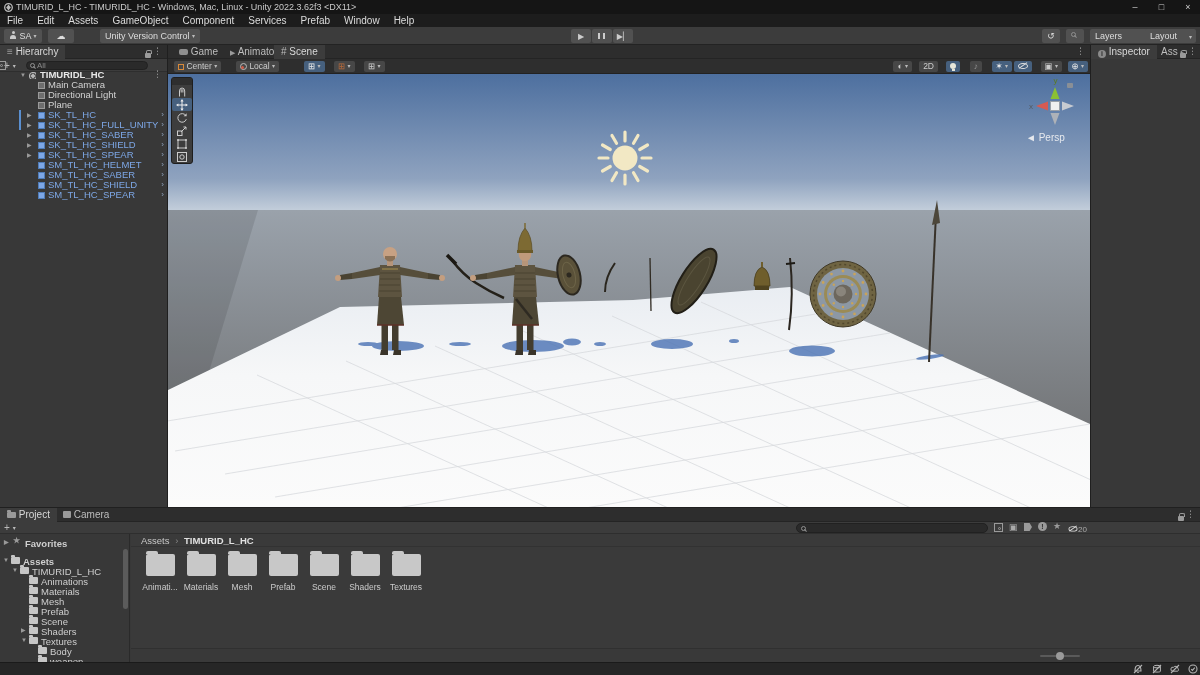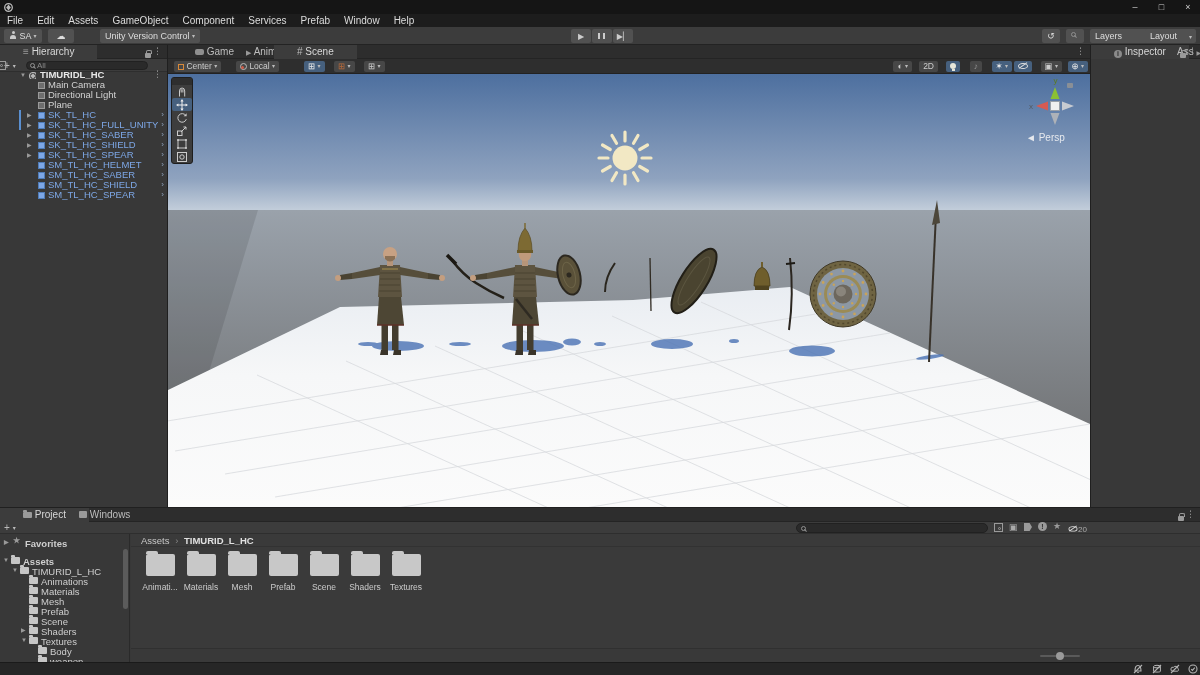--- a/index.html
+++ b/index.html
@@ -9,21 +9,21 @@
 
 .titlebar{left:0;top:0;width:1200px;height:14px;background:#151515;color:#c9c9c9;font-size:9px;line-height:14px;white-space:nowrap}
 .winbtn{width:24px;text-align:center;display:inline-block;color:#cfcfcf;font-size:9px}
 .menubar{left:0;top:14px;width:1200px;height:13px;background:#1d1d1d;line-height:13px;font-size:10px;color:#dcdcdc}
 .menubar span{display:inline-block;padding:0 7px}
 .toolbar{left:0;top:27px;width:1200px;height:18px;background:#3c3c3c;border-bottom:1px solid #232323}
 .tbtn{position:absolute;top:2px;height:14px;background:#515151;border-radius:2px;color:#ddd;font-size:9px;line-height:14px;padding:0 5px;white-space:nowrap}
 .caret{font-size:6px;color:#bbb;vertical-align:1px}
 
 .tabbar{position:absolute;left:0;top:0;width:100%;height:14px;background:#2d2d2d;border-bottom:1px solid #242424}
-.tab{position:absolute;top:0;height:14px;line-height:14px;padding:0 23px;color:#bdbdbd;font-size:10px;white-space:nowrap}
+.tab{position:absolute;top:0;height:14px;line-height:14px;padding:0 7px;color:#bdbdbd;font-size:10px;white-space:nowrap}
 .tab.active{background:#3c3c3c;color:#d8d8d8}
 .kebab{color:#aaa;font-size:9px}
 .lock{position:relative;display:inline-block;width:6px;height:5px;background:#9a9a9a;border-radius:1px}
 .lock::before{content:"";position:absolute;top:-3px;left:1px;width:4px;height:3px;border:1px solid #9a9a9a;border-bottom:none;border-radius:2px 2px 0 0}
 .mag{position:relative;display:inline-block;width:5px;height:5px;border:1px solid #8f8f8f;border-radius:50%}
 .mag::after{content:"";position:absolute;width:3px;height:1px;background:#8f8f8f;transform:rotate(45deg);right:-2px;bottom:-1px}
 .folder{position:relative;display:inline-block;background:#c6c6c6;border-radius:1px}
 .folder::before{content:"";position:absolute;top:-2px;left:0;width:45%;height:2px;background:inherit;border-radius:1px 1px 0 0}
 
 .hier{left:0;top:45px;width:168px;height:462px;background:#383838;border-right:1px solid #1f1f1f}
@@ -122,20 +122,21 @@
         <circle cx="6" cy="6" r="2.2" fill="none" stroke="#ccc"></circle>
       </symbol>
 </defs>
 </svg>
 
 <div class="abs titlebar">
   <svg width="9" height="9" style="position:absolute;left:4px;top:2.5px">
       <circle cx="4.5" cy="4.5" r="3.8" fill="none" stroke="#bbb" stroke-width="1.3"></circle>
       <path d="M4.5 1.5 L6.8 4.5 L4.5 7.5 L2.2 4.5 Z" fill="#bbb"></path>
     </svg>
+  <span style="margin-left:16px">TIMURID_L_HC - TIMURIDL_HC - Windows, Mac, Linux - Unity 2022.3.62f3 &lt;DX11&gt;</span>
   <span class="abs" style="right:0;top:0">
     <span class="winbtn">–</span>
     <span class="winbtn">□</span>
     <span class="winbtn">×</span>
   </span>
 </div>
 
 <div class="abs menubar">
   <span>File</span><span>Edit</span><span>Assets</span><span>GameObject</span><span>Component</span><span>Services</span><span>Prefab</span><span>Window</span><span>Help</span>
 </div>
@@ -508,21 +509,21 @@
     <div class="tab" style="left:63px"><span>Ass</span> <span style="font-size:6px;color:#999">▶</span></div>
     <span class="abs" style="right:14px;top:4px"><span class="lock"></span></span>
     <span class="abs kebab" style="right:3px;top:1px">⋮</span>
   </div>
   <div class="abs" style="left:0;top:14px;right:0;bottom:0;background:#383838"></div>
 </div>
 
 <div class="abs proj">
   <div class="tabbar">
     <div class="tab active" style="left:0"><span class="folder" style="width:9px;height:6px;background:#9a9a9a"></span> <span>Project</span></div>
-    <div class="tab" style="left:56px"><span class="consolei"></span> <span>Windows</span></div>
+    <div class="tab" style="left:56px"><span class="consolei"></span> <span>Camera</span></div>
     <span class="abs" style="right:16px;top:4px"><span class="lock"></span></span>
     <span class="abs kebab" style="right:5px;top:1px">⋮</span>
   </div>
   <div class="ptoolbar">
     <span class="abs" style="left:4px;top:0;color:#bbb;font-size:10px">+ <span class="caret">▾</span></span>
     <span class="abs" style="left:796px;top:1px;width:192px;height:10px;background:#2a2a2a;border:1px solid #212121;border-radius:5px;display:flex;align-items:center;padding:0 4px">
         <span class="mag"></span>
         <input style="background: none; border: none; outline: none; width: 170px; color: rgb(187, 187, 187); font-size: 8px; font-family: inherit;">
       </span>
     <span class="abs sq" style="left:994px;top:1px;width:9px;height:9px"><span style="position:absolute;right:1px;bottom:1px;width:3px;height:3px;border:1px solid #9a9a9a;border-radius:50%"></span></span>

